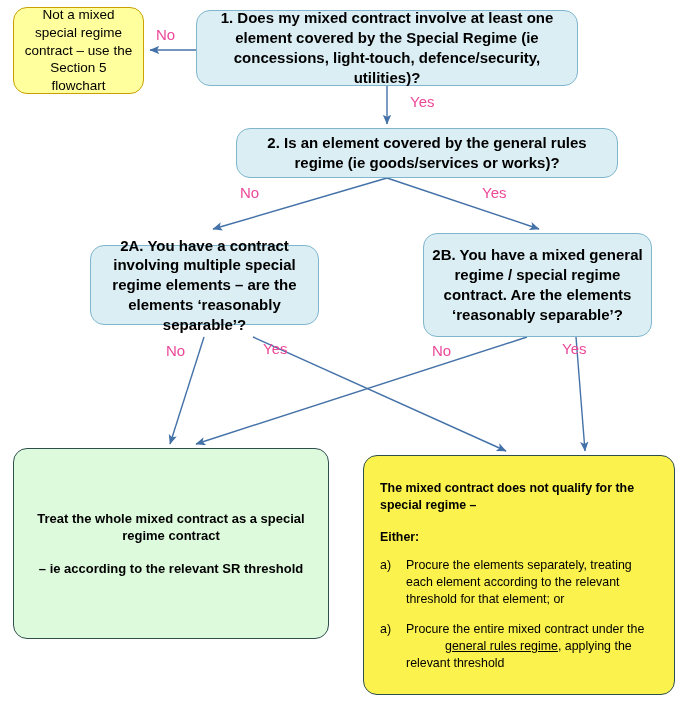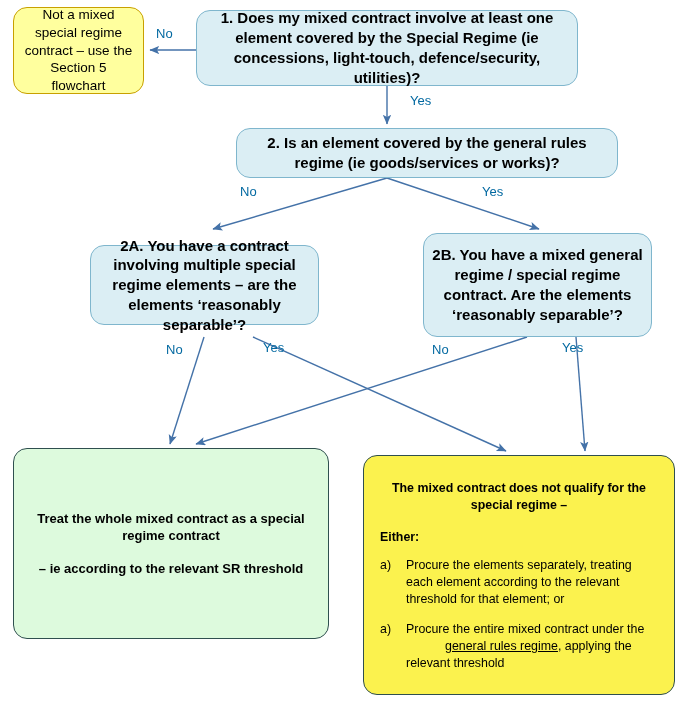--- a/index.html
+++ b/index.html
@@ -80,21 +80,20 @@
   #node-yellow-out{ left: 363px; top: 455px; width: 312px; height: 240px; }
 
   .yellow-out-body {
     padding: 24px 16px 0 16px;
     width: 100%;
     box-sizing: border-box;
     font-size: 12.4px;
     line-height: 1.35;
   }
   .yo-head {
-    text-align: center;
     font-weight: bold;
     margin-bottom: 16px;
   }
   .yo-either {
     font-weight: bold;
     margin-bottom: 11px;
   }
   .yo-list {
     margin: 0;
     padding: 0;
@@ -111,23 +110,23 @@
   }
   .yo-text { flex: 1 1 auto; }
   .u-line { text-decoration: underline; margin-left: 39px; }
 
   .green-body { font-size: 13px; line-height: 1.35; }
   .green-gap { height: 15px; }
 
   
   .elabel {
     position: absolute;
-    font-size: 13px;
+    font-size: 15px;
     font-weight: 400;
-    color: #0369a1;
+    color: #ec4899;
     white-space: nowrap;
   }
   #lbl-no1   { left: 156px; top: 26px; }
   #lbl-yes1  { left: 410px; top: 93px; }
   #lbl-no2   { left: 240px; top: 184px; }
   #lbl-yes2  { left: 482px; top: 184px; }
   #lbl-no2a  { left: 166px; top: 342px; }
   #lbl-yes2a { left: 263px; top: 340px; }
   #lbl-no2b  { left: 432px; top: 342px; }
   #lbl-yes2b { left: 562px; top: 340px; }

